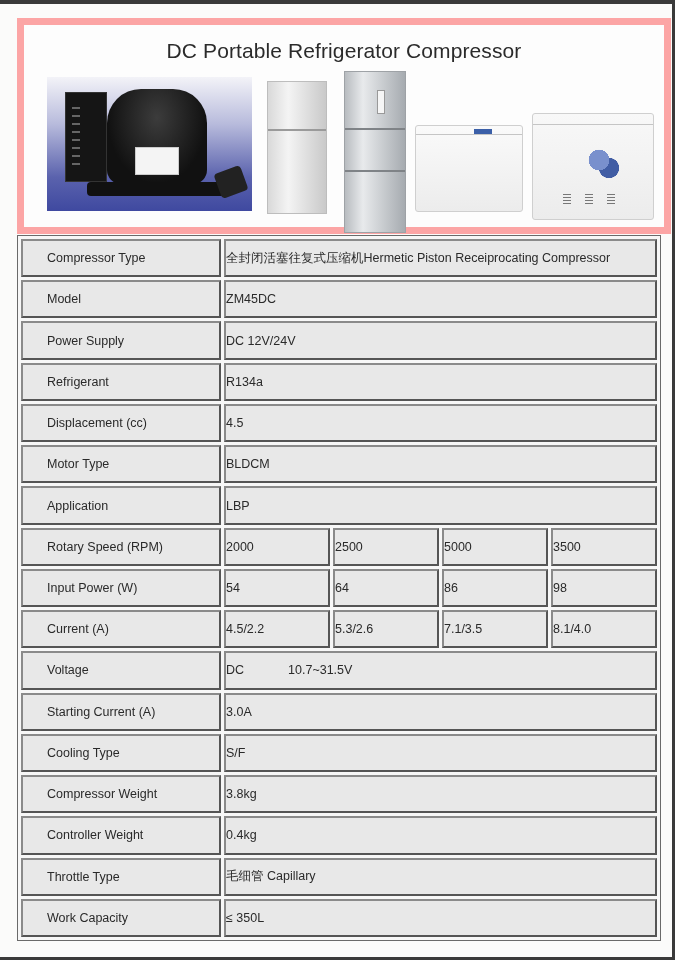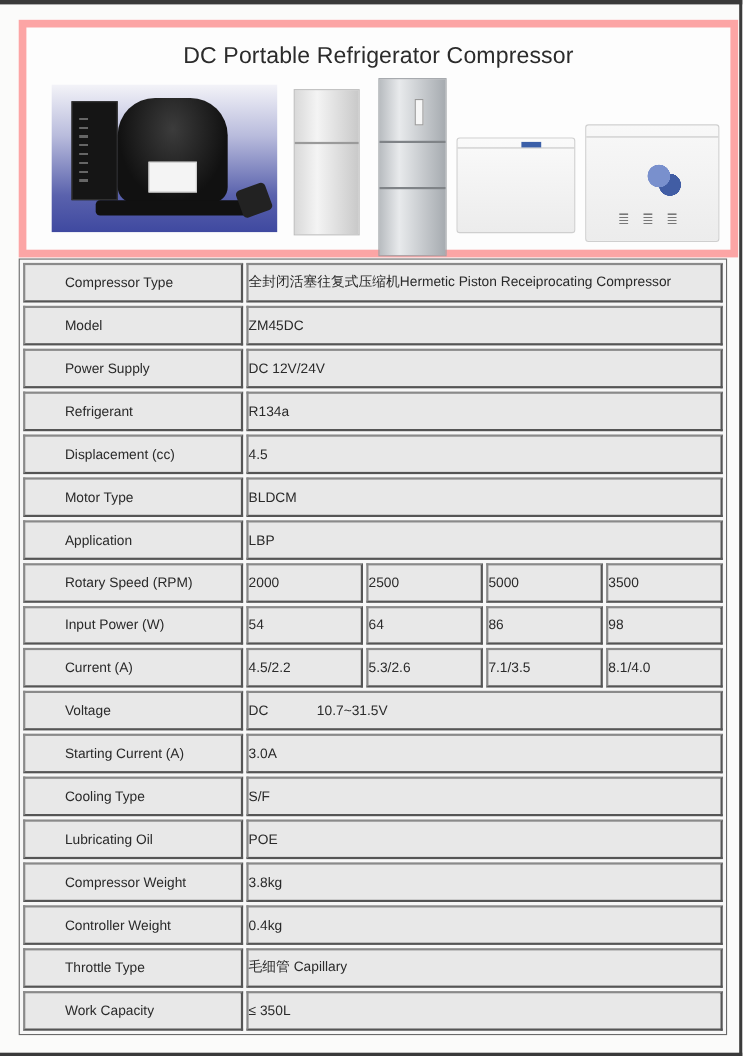--- a/index.html
+++ b/index.html
@@ -103,21 +103,21 @@
     }
     .spec-table td {
       background: #e8e8e8;
       border: 2px solid #5b5b5b;
       border-top-color: #8a8a8a; border-left-color: #8a8a8a;
       border-bottom-color: #555; border-right-color: #555;
       font-size: 12.5px; color: #2a2a2a;
       height: 27px; padding: 0;
       box-sizing: border-box;
     }
-    .spec-table td.label { padding-left: 36px; text-align: left; width: 200px; }
+    .spec-table td.label { padding-left: 24px; text-align: left; width: 200px; }
     .spec-table td.value { }
     .gap { display: inline-block; width: 44px; }
   </style>
 </head>
 <body>
 
 <div class="frame-top"></div>
 <div class="frame-right"></div>
 <div class="frame-bottom"></div>
 
@@ -212,24 +212,20 @@
   </tr>
   <tr>
     <td class="label">Starting Current (A)</td>
     <td class="value" colspan="4">3.0A</td>
   </tr>
   <tr>
     <td class="label">Cooling Type</td>
     <td class="value" colspan="4">S/F</td>
   </tr>
   <tr>
-    <td class="label">Lubricating Oil</td>
-    <td class="value" colspan="4">POE</td>
-  </tr>
-  <tr>
     <td class="label">Compressor Weight</td>
     <td class="value" colspan="4">3.8kg</td>
   </tr>
   <tr>
     <td class="label">Controller Weight</td>
     <td class="value" colspan="4">0.4kg</td>
   </tr>
   <tr>
     <td class="label">Throttle Type</td>
     <td class="value" colspan="4">毛细管 Capillary</td>

